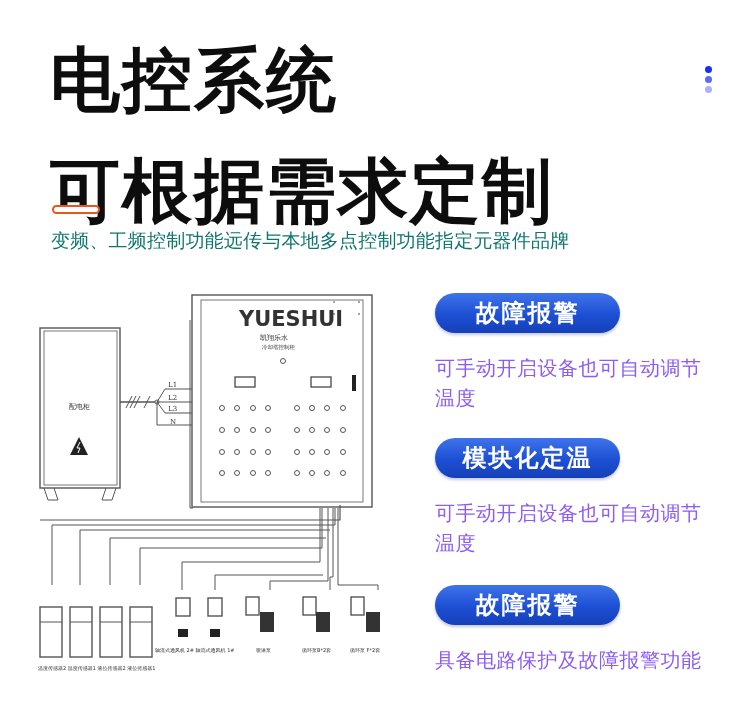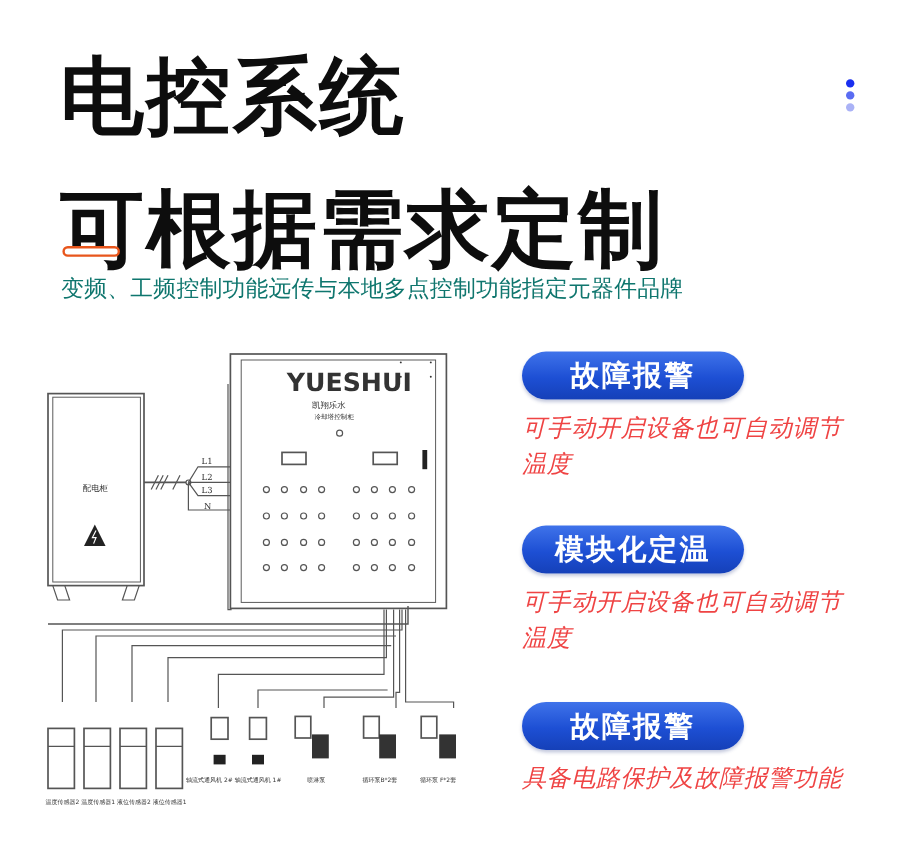--- a/index.html
+++ b/index.html
@@ -28,21 +28,21 @@
 
   .diagram { position: absolute; left: 0; top: 285px; width: 420px; height: 420px; }
 
   .feature { position: absolute; left: 435px; width: 300px; }
   .pill {
     width: 185px; height: 40px; border-radius: 20px;
     background: linear-gradient(180deg, #3f73ea 0%, #1d4fd4 55%, #1540b8 100%);
     color: #fff; font-weight: bold; font-size: 24px; text-align: center; line-height: 40px;
     letter-spacing: 2px; box-shadow: 0 2px 3px rgba(20,40,120,0.25);
   }
-  .desc { margin-top: 8px; font-size: 20px; line-height: 30px; color: #ef4444; width: 275px; letter-spacing: 0.5px; font-style: italic; }
+  .desc { margin-top: 20px; font-size: 20px; line-height: 30px; color: #8b5cf6; width: 275px; letter-spacing: 0.5px; }
   .f1 { top: 293px; }
   .f2 { top: 438px; }
   .f3 { top: 585px; }
 </style>
 </head>
 <body>
 
 <div class="title l1">电控系统</div>
 <div class="title l2">可根据需求定制</div>
 

